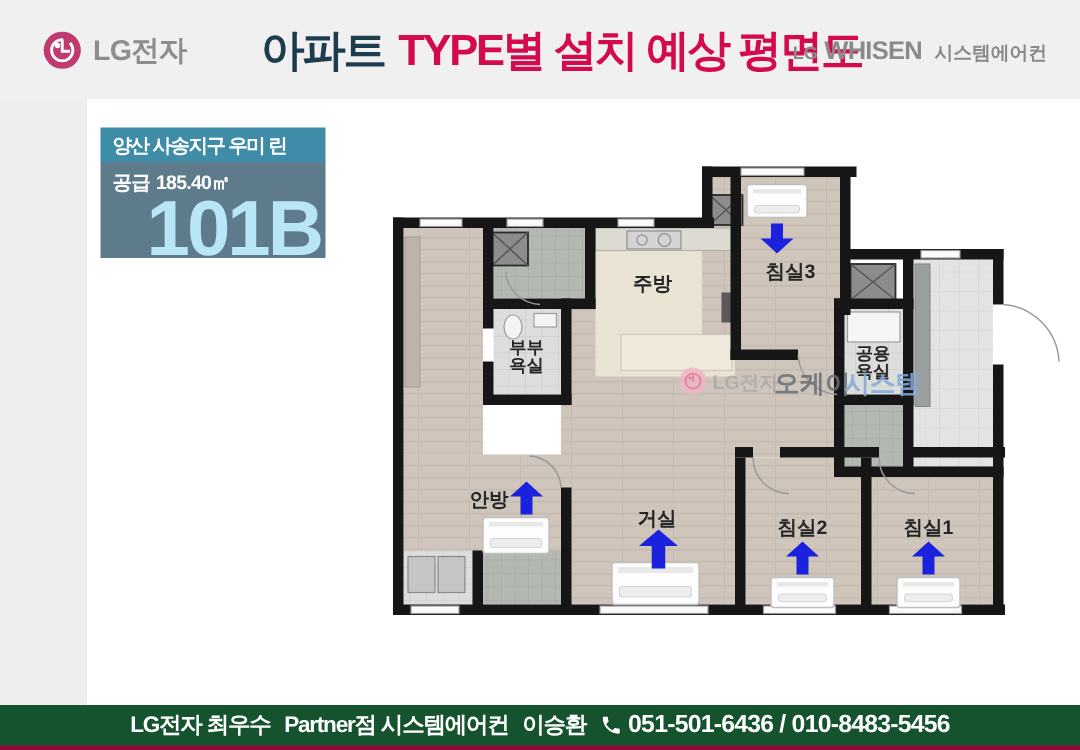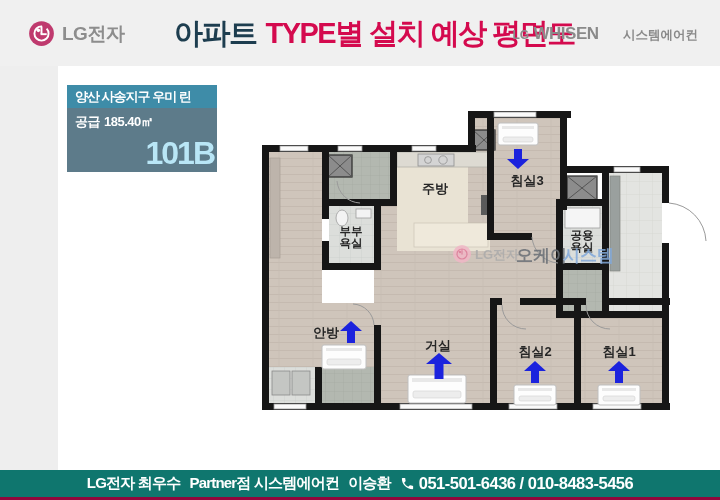--- a/index.html
+++ b/index.html
@@ -14,48 +14,48 @@
   .lg-logo .brand{font-size:19px;font-weight:bold;color:#8d8d8d;letter-spacing:-0.5px;}
   .main-title{
     position:absolute;left:52%;top:14px;transform:translateX(-50%);
     white-space:nowrap;font-size:29px;font-weight:bold;letter-spacing:-1.5px;
   }
   .main-title .t1{color:#1d3d4f;}
   .main-title .t2{color:#d40a4e;margin-left:9px;}
   .whisen{position:absolute;right:22px;top:24px;color:#8a8a8a;white-space:nowrap;}
   .whisen .lg{font-size:12px;font-weight:bold;letter-spacing:0;}
   .whisen .wh{font-size:17px;font-weight:bold;letter-spacing:-0.5px;}
-  .whisen .sys{font-size:12.5px;font-weight:bold;margin-left:20px;text-align:center;}
+  .whisen .sys{font-size:12.5px;font-weight:bold;margin-left:4px;text-align:center;}
   
   .card{position:absolute;left:26px;top:66px;width:674px;height:404px;background:#ffffff;margin-left:32px;}
   
   .info-box{position:absolute;left:9px;top:19px;width:150px;}
   .info-head{
     background:#3e8ca8;color:#ffffff;font-size:13px;font-weight:bold;
     letter-spacing:-1px;padding:4px 8px;height:15px;line-height:15px;
   }
   .info-body{
     position:relative;background:#5d7b8a;color:#ffffff;height:57px;
     padding:5px 8px 2px 8px;font-size:13px;font-weight:bold;letter-spacing:-0.5px;line-height:18px;
   }
   .info-row .val{margin-left:4px;}
   .type-code{
-    position:absolute;right:3px;bottom:-1px;font-size:32px;font-weight:bold;
+    position:absolute;right:3px;bottom:-1px;font-size:52px;font-weight:bold;
     color:#b9e6f6;letter-spacing:-2px;line-height:40px;
   }
   
   .plan{position:absolute;left:204px;top:37px;width:470px;height:312px;}
   
   .disclaimer{
     position:absolute;right:8px;top:377px;color:#d40a4e;
     font-size:12.5px;font-weight:bold;letter-spacing:-0.8px;
   }
   
   .footer{
-    position:absolute;left:0;top:470px;width:720px;height:27px;background:#0f766e;
+    position:absolute;left:0;top:470px;width:720px;height:27px;background:#14532d;
     border-bottom:3px solid #90073c;display:flex;align-items:center;justify-content:center;
     color:#ffffff;gap:9px;white-space:nowrap;
   }
   .footer .f-bold{font-size:15px;font-weight:bold;letter-spacing:-0.8px;}
   .footer .f-phone{font-size:16.5px;font-weight:bold;letter-spacing:-0.5px;display:flex;align-items:center;gap:4px;}
   svg text{font-family:"Liberation Sans","DejaVu Sans",sans-serif;}
 </style>
 </head>
 <body>
 

